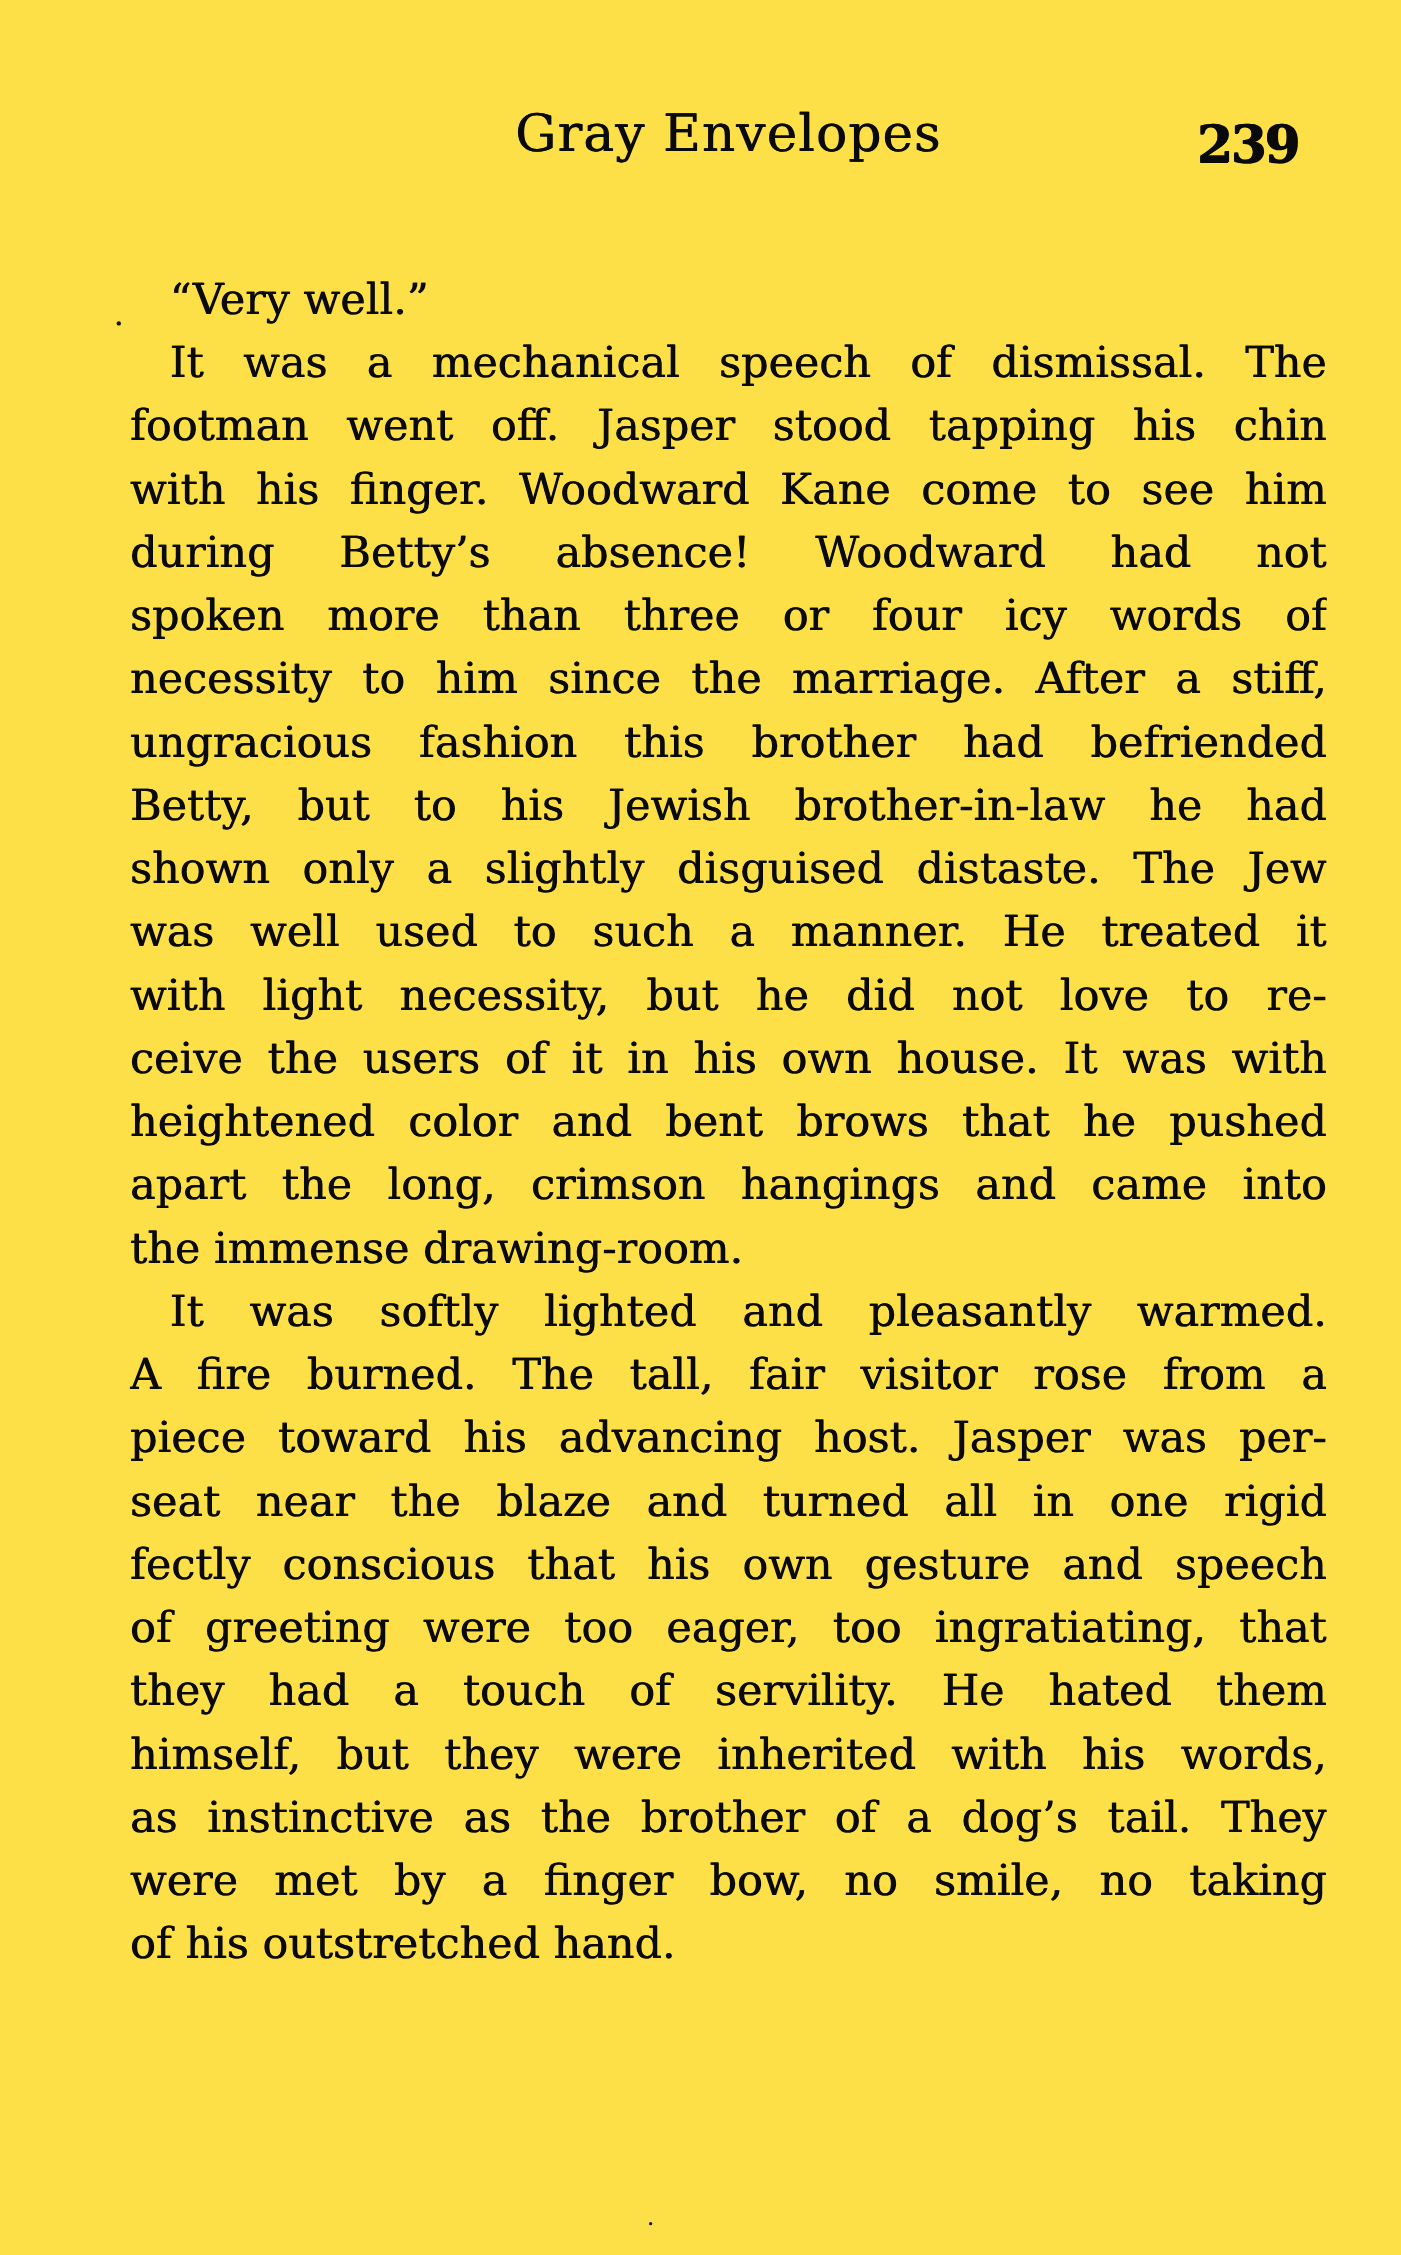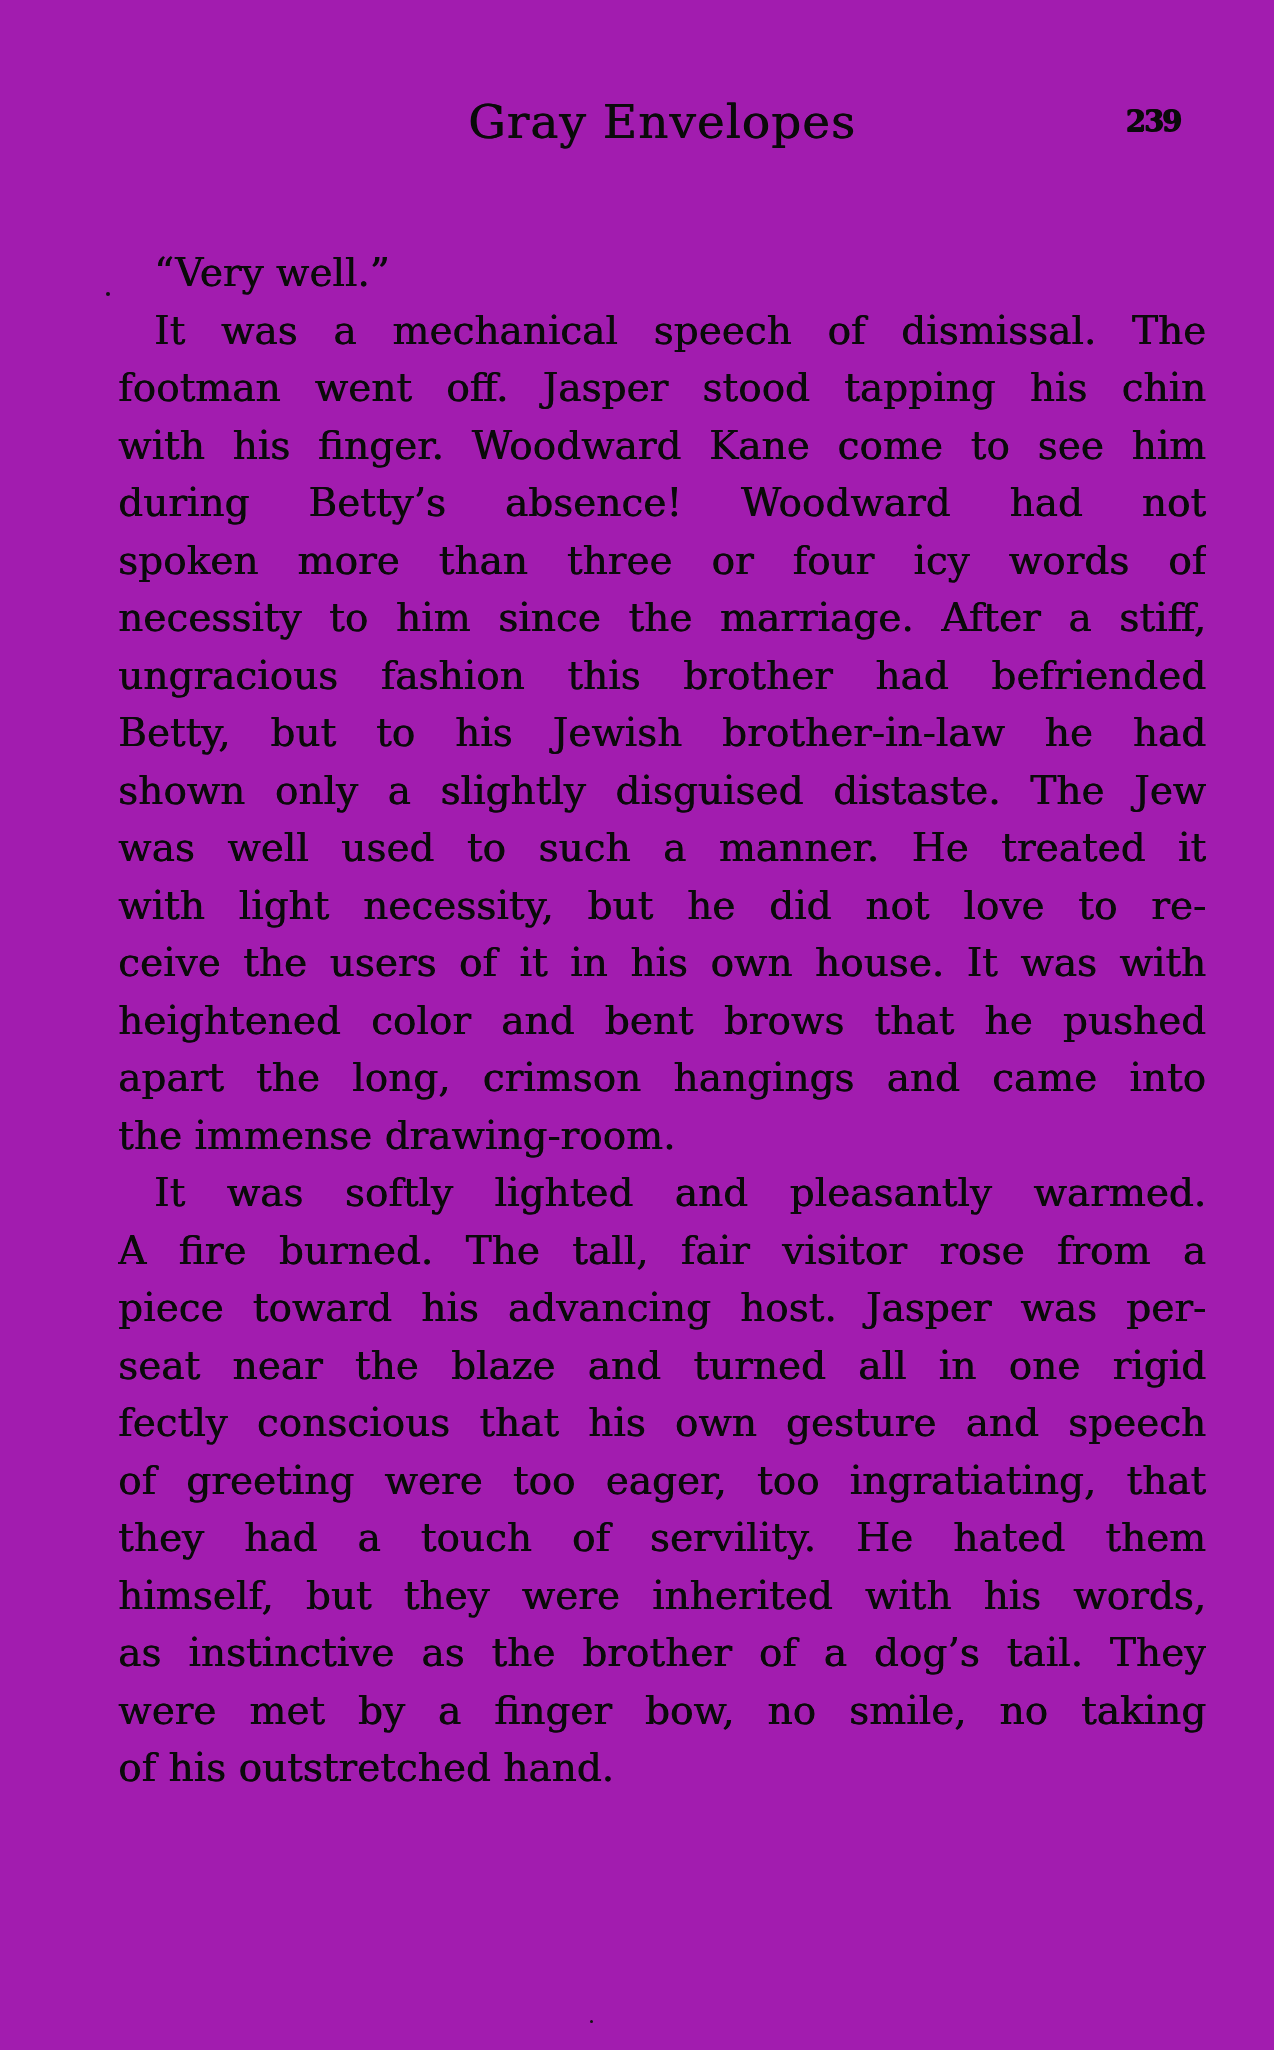--- a/index.html
+++ b/index.html
@@ -1,20 +1,20 @@
 <!DOCTYPE html>
 <html><head>
 <meta charset="utf-8">
 <style>
   html, body { margin: 0; padding: 0; background: #ffffff; }
   .page {
     position: relative;
     width: 1274px;
     height: 2050px;
-    background: #a21caf;
+    background: #fde047;
     color: #0a0a0a;
     font-family: "DejaVu Serif", serif;
     overflow: hidden;
     text-shadow: 0.6px 0 0 currentColor; 
   }
   .header {
     position: absolute;
     top: 92px;
     left: 118px;
     width: 1088px;
@@ -24,21 +24,21 @@
     text-align: center;
     font-size: 47px;
     line-height: 60px;
     letter-spacing: 1px;
     white-space: nowrap;
   }
   .page-number {
     position: absolute;
     right: 26px;
     top: 12px;
-    font-size: 29px;
+    font-size: 47px;
     font-weight: bold;
     letter-spacing: -2px;
     text-shadow: 1px 0 0 currentColor, 0 1px 0 currentColor; 
   }
   .body-text {
     position: absolute;
     top: 244px;
     left: 118px;
     width: 1088px;
     font-size: 39px;

